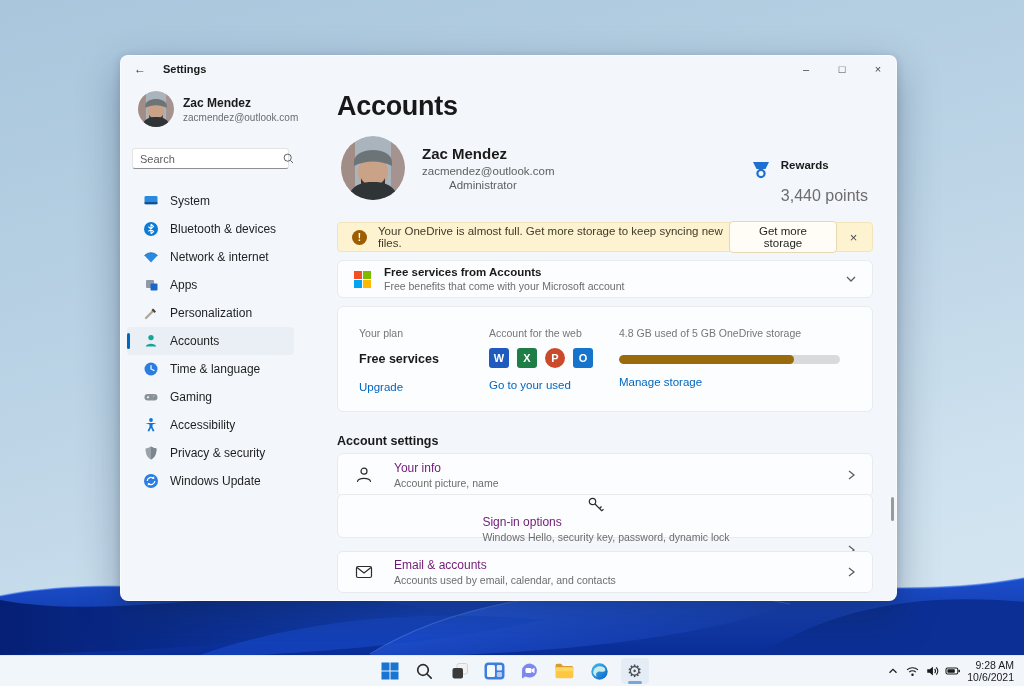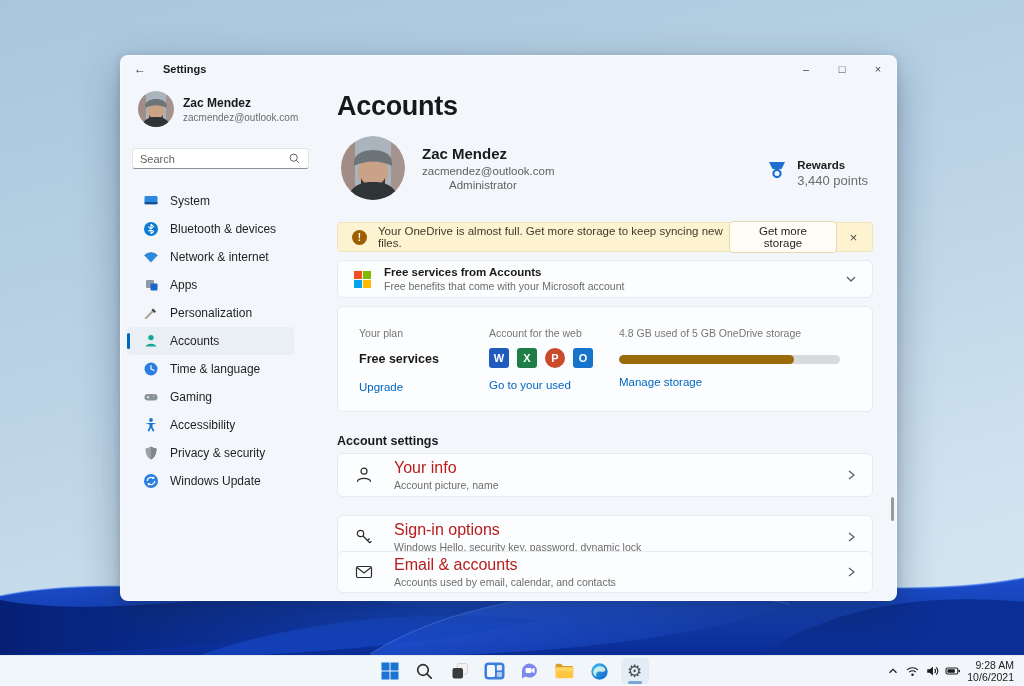--- a/index.html
+++ b/index.html
@@ -37,21 +37,21 @@
   .caption-btns { margin-left:auto; display:flex; height:100%; }
   .cap-btn { width:36px; height:100%; display:flex; align-items:center; justify-content:center;
              font-size:11px; color:#444; cursor:pointer; }
 
   
   .sidebar { position:absolute; left:0; top:26px; bottom:0; width:216px; }
   .side-user { display:flex; align-items:center; gap:9px; margin:9px 0 0 17px; }
   .side-user-name { font-size:12px; font-weight:bold; color:#1a1a1a; }
   .side-user-email { font-size:10px; color:#6d6d6d; margin-top:2px; }
   .avatar-sm { width:36px; height:36px; border-radius:50%; overflow:hidden; flex:none; }
-  .searchbox { position:absolute; left:11px; top:66px; width:177px; height:21px; background:#ffffff;
+  .searchbox { position:absolute; left:11px; top:66px; width:157px; height:21px; background:#ffffff;
                border:1px solid #e4e4e4; border-bottom:1px solid #8f8f8f; border-radius:3px;
                display:flex; align-items:center; padding:0 7px; }
   .searchbox input { border:none; outline:none; flex:1; font-size:11px; color:#333;
                font-family:inherit; background:transparent; }
   .searchbox input::placeholder { color:#5f5f5f; }
   .nav { position:absolute; top:105px; left:0; right:0; }
   .nav-item { height:28px; margin:0 6px 0 6px; width:167px; border-radius:4px; display:flex;
               align-items:center; gap:11px; padding-left:16px; position:relative; cursor:pointer; }
   .nav-item.selected { background:#eaeff5; }
   .nav-item.selected::before { content:""; position:absolute; left:0; top:6px; width:3px; height:16px;
@@ -62,21 +62,21 @@
   
   .content { position:absolute; left:216px; top:26px; right:0; bottom:0; }
   .page-title { position:absolute; left:0; top:9px; font-size:27px; font-weight:bold; color:#181818; letter-spacing:-0.3px; }
   .profile-row { position:absolute; left:4px; top:54px; display:flex; align-items:center; gap:17px; }
   .avatar-lg { width:64px; height:64px; border-radius:50%; overflow:hidden; flex:none; }
   .prof-name { font-size:15px; font-weight:bold; color:#1a1a1a; }
   .prof-email { font-size:11.5px; color:#5f5f5f; margin-top:3px; }
   .prof-role  { font-size:11.5px; color:#5f5f5f; margin-top:2px;margin-left:27px; }
   .rewards { position:absolute; right:28px; top:77px; display:flex; align-items:flex-start; gap:9px; }
   .rewards-label { font-size:11.5px; font-weight:bold; color:#1a1a1a; }
-  .rewards-points { font-size:13px; color:#6d6d6d; margin-top:2px; }
+  .rewards-points { font-size:16px; color:#6d6d6d; margin-top:16px; }
 
   .banner { position:absolute; left:0; top:140px; width:536px; height:30px; background:#FDF3D1;
             border:1px solid #f1e4bb; border-radius:4px; display:flex; align-items:center; padding:0 8px 0 14px; }
   .warn-ico { width:15px; height:15px; border-radius:50%; background:#9D5D00; color:#fff; font-size:10px;
               font-weight:bold; display:flex; align-items:center; justify-content:center; flex:none; }
   .banner-msg { font-size:11.5px; color:#403a28; margin-left:11px; }
   .banner-btn { margin-left:auto; background:#fffdf6; border:1px solid #e4d9b4; border-radius:4px;
                 font-size:11.5px; color:#1f1f1f; padding:3px 11px; cursor:pointer; font-family:inherit; }
   .banner-close { width:22px; text-align:center; font-size:13px; color:#4a4a4a; cursor:pointer; margin-left:6px; }
 
@@ -96,23 +96,23 @@
   .plan-link { font-size:11.5px; color:#0066C0; margin-top:15px; cursor:pointer; display:inline-block; }
   .office-row { display:flex; gap:8px; margin-top:9px; }
   .office-ico { width:20px; height:20px; border-radius:3px; color:#fff; font-size:11px; font-weight:bold;
                 display:flex; align-items:center; justify-content:center; cursor:pointer; }
   .progress { margin-top:16px; width:221px; height:9px; border-radius:5px; background:#d9dadb; overflow:hidden; }
   .progress-fill { height:100%; border-radius:5px; background:#9A6B0A; width:0; }
   .plan-col.c2 .plan-link { margin-top:11px; } .plan-col.c3 .plan-link { margin-top:12px; }
 
   .section-h { position:absolute; left:0; top:352px; font-size:12.5px; font-weight:bold; color:#1a1a1a; }
   .setting-row { display:flex; align-items:center; padding:0 14px 0 16px; height:44px; cursor:pointer; }
-  .sr1 { top:371px; } .sr2 { top:433px; } .sr3 { top:469px; height:42px; }
+  .sr1 { top:371px; } .sr2 { top:412px;flex-direction:column; } .sr3 { top:469px; height:42px; }
   .sr-ico { width:22px; margin-right:18px; flex:none; }
-  .sr-title { font-size:16px; color:#b91c1c; }
+  .sr-title { font-size:12px; color:#701a75; }
   .sr-sub { font-size:10.5px; color:#6d6d6d; margin-top:2px; }
 
   .scroll-thumb { position:absolute; right:2px; top:441px; width:3px; height:24px; border-radius:2px; background:#9a9a9a; }
 </style>
 </head>
 <body>
 
 <div class="bloom">
   <svg width="1024" height="105" viewBox="0 0 1024 105" preserveAspectRatio="none">
     <defs>

